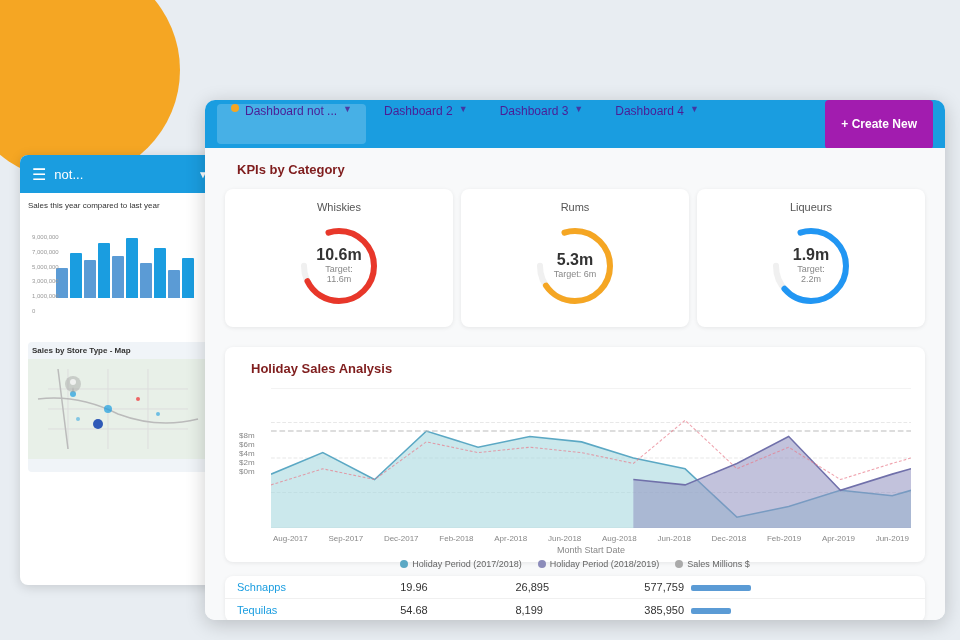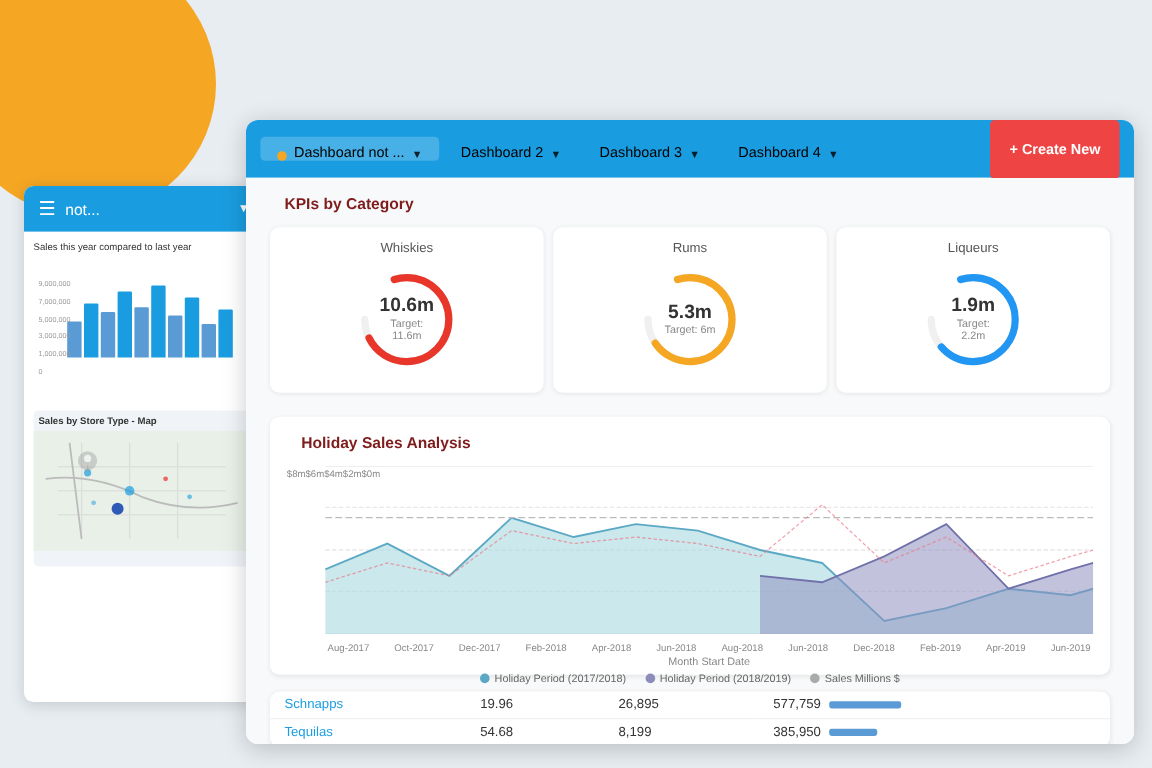--- a/index.html
+++ b/index.html
@@ -140,47 +140,47 @@
     .nav-bar {
       background: #1a9de0;
       height: 48px;
       display: flex;
       align-items: center;
       padding: 0 12px;
       gap: 4px;
       flex-shrink: 0;
     }
     .nav-tab {
-      height: 20px;
+      height: 40px;
       padding: 0 14px;
       border-radius: 4px;
       display: flex;
-      align-items: flex-end;
+      align-items: flex-start;
       gap: 6px;
       font-size: 12px;
-      color: #000000;
+      color: #4c1d95;
       cursor: pointer;
       white-space: nowrap;
     }
     .nav-tab.active {
       background: rgba(255,255,255,0.2);
     }
     .nav-tab .dot {
       width: 8px;
       height: 8px;
       border-radius: 50%;
       background: #F5A623;
     }
     .nav-tab .chevron {
       font-size: 9px;
       opacity: 0.8;
     }
     .nav-create-btn {
       margin-left: auto;
-      background: #ef4444;
+      background: #a21caf;
       color: #fff;
       border: none;
       border-radius: 4px;
       height: 49px;
       padding: 0 16px;
       font-size: 12px;
       font-weight: 600;
       cursor: pointer;
       white-space: nowrap;
     }
@@ -327,21 +327,21 @@
       font-size: 8px;
       color: #888;
       padding: 0 2px;
       margin-top: 2px;
     }
     .y-axis-labels {
       position: absolute;
       left: 0;
       top: 0;
       display: flex;
-      flex-direction: row;
+      flex-direction: column;
       justify-content: center;
       height: 130px;
       font-size: 8px;
       color: #888;
       padding: 2px 0;
     }
     .chart-inner {
       position: relative;
       padding-left: 32px;
     }
@@ -517,21 +517,21 @@
 
             <polygon points="385,130 385,85 440,90 495,70 550,45 605,95 660,80 680,75 680,130" fill="#9090c0" opacity="0.55"></polygon>
             <polyline points="385,85 440,90 495,70 550,45 605,95 660,80 680,75" fill="none" stroke="#7070aa" stroke-width="1.5"></polyline>
 
             <line x1="0" y1="40" x2="680" y2="40" stroke="#bbb" stroke-width="1" stroke-dasharray="6,3"></line>
 
             <polyline points="0,90 55,75 110,85 165,50 220,60 275,55 330,60 385,70 440,30 495,75 550,55 605,85 660,70 680,65" fill="none" stroke="#e87a8a" stroke-width="1" stroke-dasharray="3,2" opacity="0.7"></polyline>
           </svg>
           <div class="x-axis-labels">
             <span>Aug-2017</span>
-            <span>Oct-2017</span>
+            <span>Sep-2017</span>
             <span>Dec-2017</span>
             <span>Feb-2018</span>
             <span>Apr-2018</span>
             <span>Jun-2018</span>
             <span>Aug-2018</span>
             <span>Jun-2018</span>
             <span>Dec-2018</span>
             <span>Feb-2019</span>
             <span>Apr-2019</span>
             <span>Jun-2019</span>

